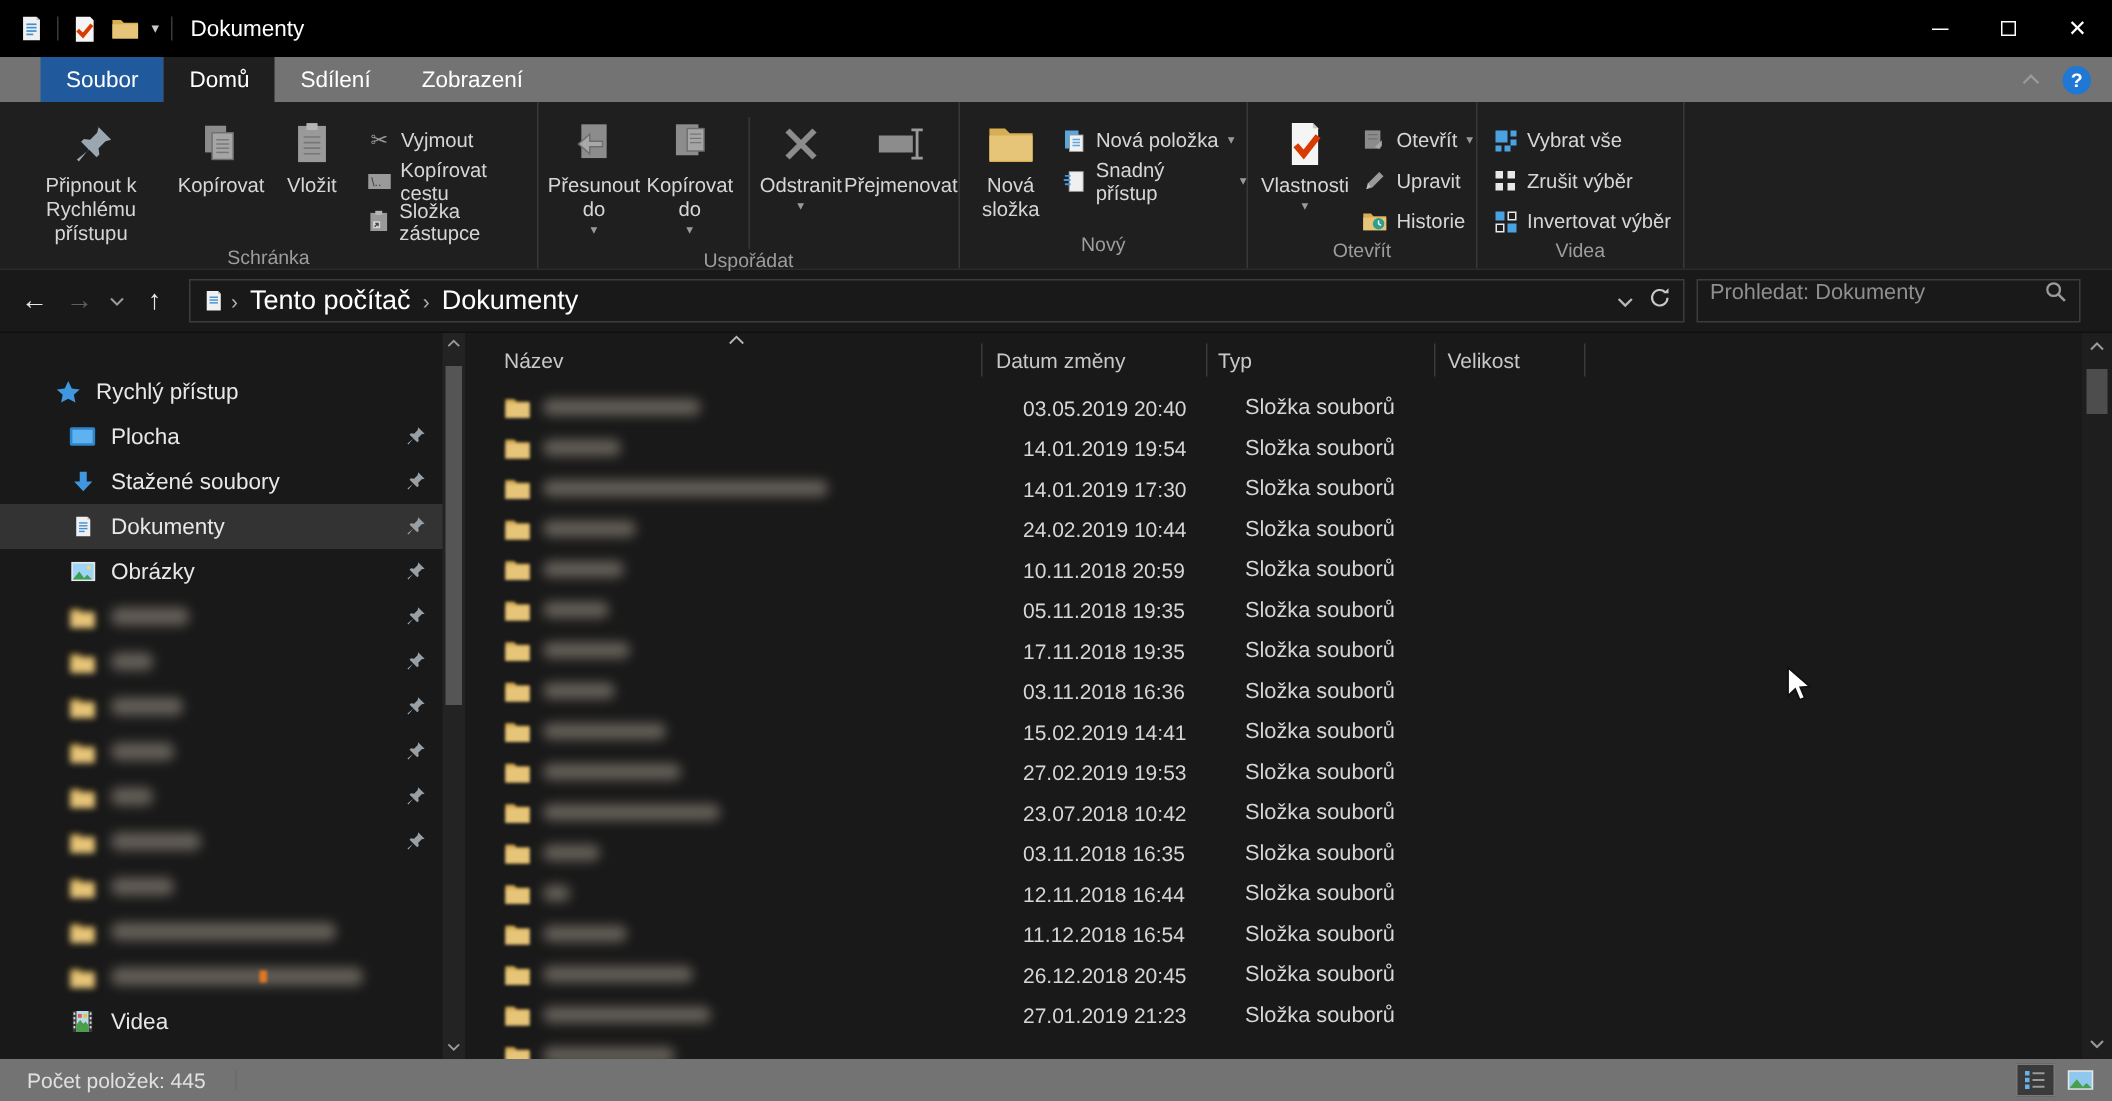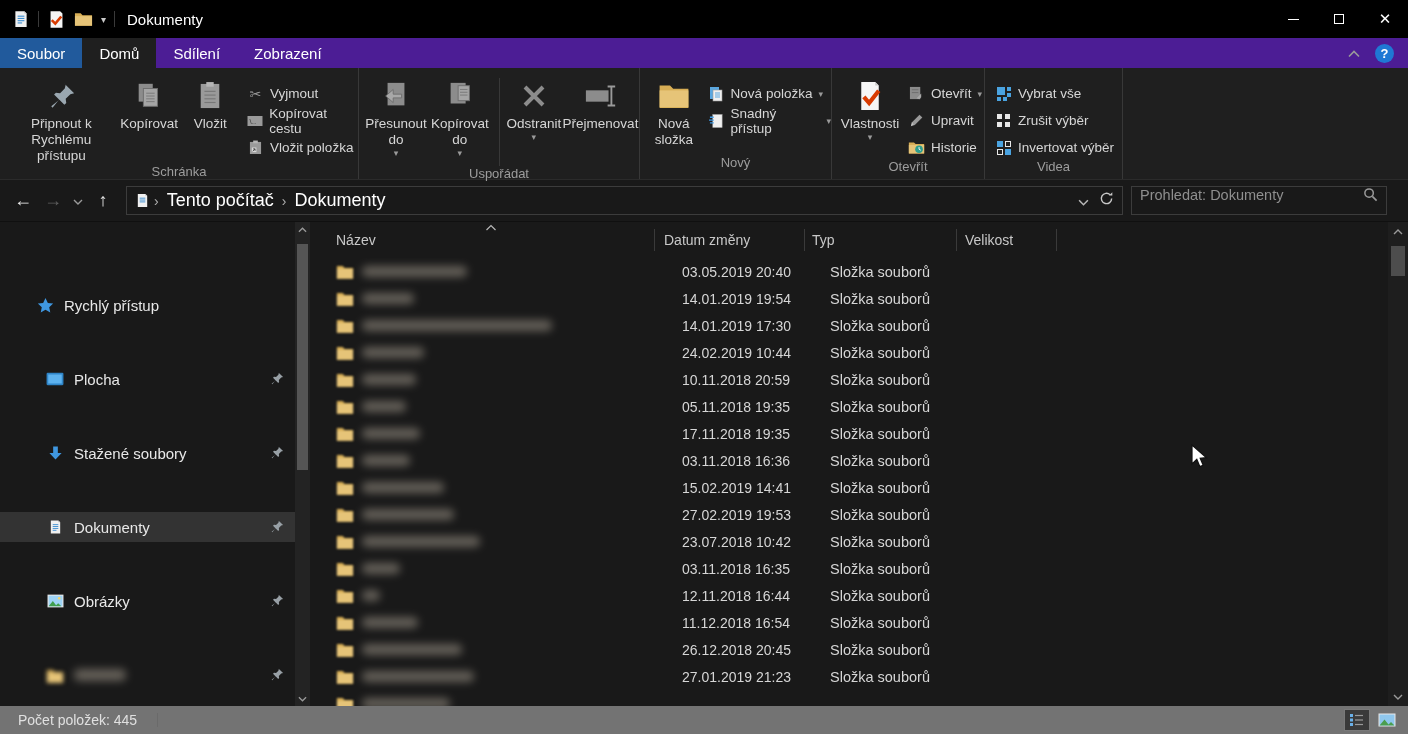--- a/index.html
+++ b/index.html
@@ -13,21 +13,21 @@
   .qicon { display:flex; align-items:center; }
   .qdd { color:#c8c8c8; font-size:10px; }
   .wtitle { color:#fff; font-size:15px; margin-left:4px; }
   .wincontrols { margin-left:auto; display:flex; height:38px; }
   .wc { width:46px; height:38px; display:flex; align-items:center; justify-content:center; color:#fff; }
   .wc-min span { display:block; width:11px; height:1px; background:#fff; }
   .wc-max span { display:block; width:10px; height:10px; border:1px solid #fff; }
   .wc-close { font-size:15px; }
 
   
-  .tabrow { height:30px; background:#4c1d95; display:flex; align-items:stretch; }
+  .tabrow { height:30px; background:#737373; display:flex; align-items:stretch;padding-left:27px; }
   .tab { padding:0 17px; display:flex; align-items:center; color:#fff; font-size:15px; }
   .tab.file { background:#215a9c; }
   .tab.active { background:#1f1f1f; }
   .tabrow-right { margin-left:auto; display:flex; align-items:center; gap:14px; padding-right:14px; }
   .help-circle { width:19px; height:19px; border-radius:50%; background:#1f78d4; color:#fff; font-size:13px; font-weight:bold; display:flex; align-items:center; justify-content:center; }
 
   
   .ribbon { height:112px; background:#1f1f1f; display:flex; border-bottom:1px solid #2b2b2b; }
   .rgroup { position:relative; border-right:1px solid #383838; display:flex; flex-direction:column; }
   .rbody { flex:1; display:flex; align-items:flex-start; padding-top:6px; }
@@ -50,21 +50,21 @@
   .crumb { color:#ffffff; font-size:18px; padding:0 4px; }
   .crumb-sep { color:#b0b0b0; font-size:14px; padding:0 4px; }
   .abar-right { margin-left:auto; display:flex; align-items:center; gap:10px; padding-right:4px; }
   .searchbox { margin-left:8px; width:256px; height:29px; border:1px solid #3c3c3c; background:#191919; display:flex; align-items:flex-start; padding:0 8px; }
   .searchbox input { flex:1; background:transparent; border:none; outline:none; color:#e0e0e0; font-size:14.5px; }
   .searchbox input::placeholder { color:#8f8f8f; }
 
   
   .content { display:flex; height:484px; background:#191919; }
   .sidebar { width:310px; position:relative; padding-top:24px; }
-  .srow { height:30px; display:flex; align-items:center; padding-left:46px; position:relative; color:#e8e8e8; font-size:15px;margin-top:44px; }
+  .srow { height:30px; display:flex; align-items:center; padding-left:46px; position:relative; color:#e8e8e8; font-size:15px; }
   .srow.sec { padding-left:36px; }
   .srow.sel { background:#333333; }
   .sicon { width:18px; display:flex; justify-content:center; margin-right:10px; }
   .sicon.blur2 { filter:blur(2px); }
   .slabel { white-space:nowrap; }
   .pin { position:absolute; right:26px; top:7px; }
   .redact { display:inline-block; height:11px; border-radius:5px; background:#777168; filter:blur(4px); opacity:.8; }
   .redact.sb { height:12px; }
   .mark { position:absolute; right:132px; width:5px; height:8px; background:#e07820; filter:blur(1px); }
 
@@ -216,21 +216,21 @@
           </div>
           <div class="sb-btn">
             <span class="sicon16">
                 <svg width="13" height="15" viewBox="0 0 14 16">
                   <rect x="1" y="2" width="12" height="13" fill="#9a9a9a"></rect>
                   <rect x="4.5" y="0.5" width="5" height="3" fill="#b5b5b5"></rect>
                   <rect x="3" y="8" width="5" height="5" fill="#d8d8d8"></rect>
                   <path d="M4 12l2.5-2.5M4.5 9.5h2v2" stroke="#444" stroke-width="1" fill="none"></path>
                 </svg>
               </span>
-            <span>Vložit položka</span>
+            <span>Složka zástupce</span>
           </div>
         </div>
       </div>
       <div class="rlabel">Schránka</div>
     </div>
 
     <div class="rgroup" style="width:281px">
       <div class="rbody" style="padding-left:6px">
         <div class="bb" style="width:66px">
           <span class="bicon">

